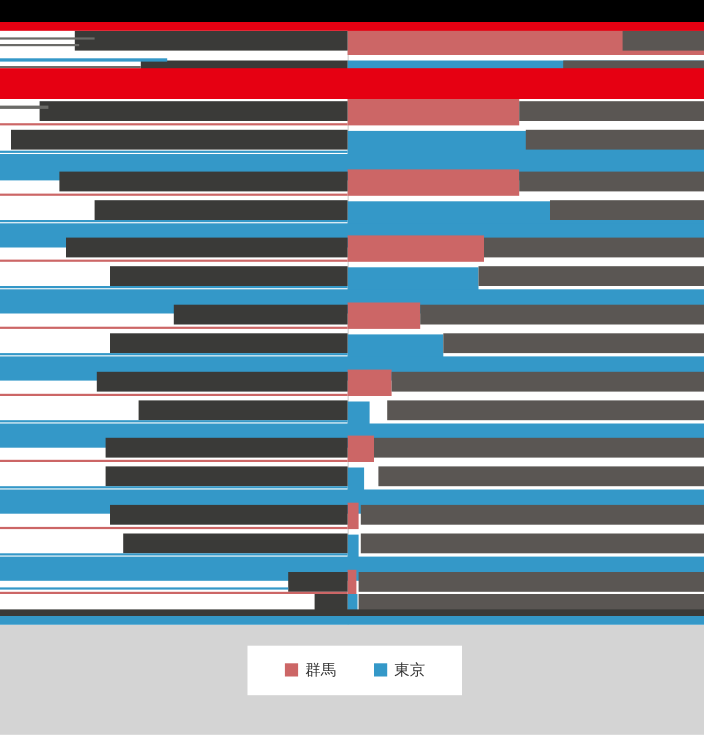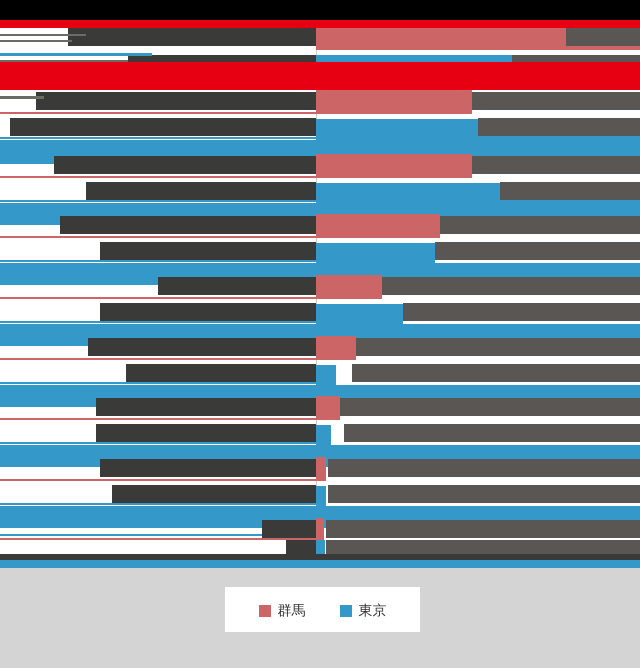--- a/index.html
+++ b/index.html
@@ -90,21 +90,21 @@
     width: 195px;
     height: 45px;
     background: #ffffff;
     display: flex;
     align-items: center;
     justify-content: center;
     gap: 34px;
   }
   .legend-item {
     display: flex;
-    align-items: flex-end;
+    align-items: flex-start;
     gap: 7px;
   }
   .legend-swatch {
     width: 12px;
     height: 12px;
     display: inline-block;
   }
   .legend-label {
     font-size: 14px;
     color: #333333;

